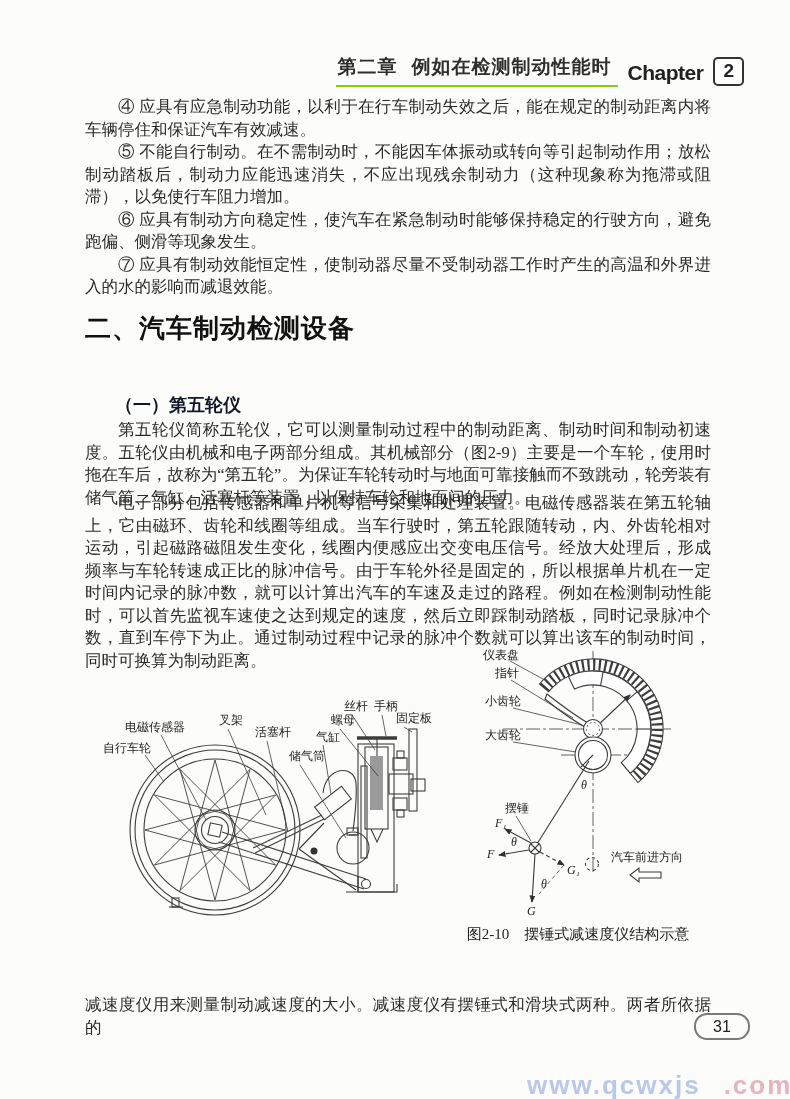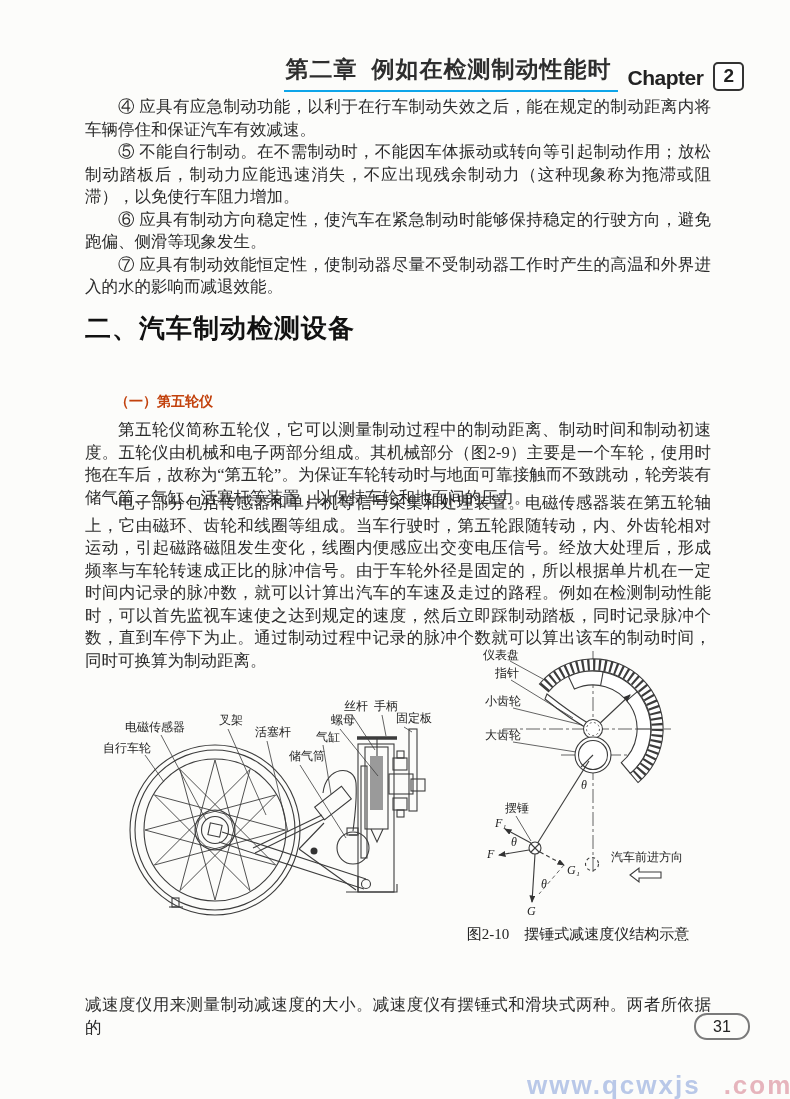--- a/index.html
+++ b/index.html
@@ -5,37 +5,37 @@
   html,body{margin:0;padding:0;background:#e8e8e8;}
   .page{
     position:relative;width:790px;height:1099px;margin:0 auto;
     background:#fcfcfa;overflow:hidden;
     font-family:"Liberation Serif","DejaVu Serif",serif;
     color:#2b2b2b;
   }
   
   .hdr{position:absolute;top:54px;right:46px;display:flex;align-items:flex-end;gap:10px;}
   .hdr-cn{font-family:"Liberation Sans","DejaVu Sans",sans-serif;font-weight:bold;
-    font-size:23px;color:#2e2e2e;border-bottom:2px solid #0ea5e9;padding:0 6px 5px 2px;
+    font-size:19px;color:#2e2e2e;border-bottom:2px solid #84cc16;padding:0 6px 5px 2px;
     letter-spacing:1px;display:flex;gap:14px;}
   .hdr-en{font-family:"Liberation Sans","DejaVu Sans",sans-serif;font-weight:bold;
     font-size:21px;color:#222;padding-bottom:2px;letter-spacing:-0.5px;}
   .hdr-num{font-family:"Liberation Sans","DejaVu Sans",sans-serif;font-weight:bold;
     font-size:19px;color:#222;border:2px solid #333;border-radius:5px;
     padding:0 8px;height:25px;line-height:24px;margin-bottom:1px;background:#fff;}
   
   .blk{position:absolute;left:85px;width:626px;font-size:16.5px;line-height:22.5px;
     text-align:justify;}
   .blk p{margin:0;text-indent:2em;}
   .sec-title{position:absolute;left:85px;top:299px;
     font-family:"Liberation Sans","DejaVu Sans",sans-serif;
     font-size:26px;font-weight:bold;color:#111;letter-spacing:1px;margin-top:12px;}
   .sub-head{position:absolute;left:85px;width:626px;padding-left:30px;box-sizing:border-box;
     font-family:"Liberation Sans","DejaVu Sans",sans-serif;
-    font-size:14px;font-weight:bold;color:#c2410c;}
+    font-size:18px;font-weight:bold;color:#0f172a;}
   .noindent p{text-indent:0;}
   
   .fig-svg{position:absolute;}
   .fig-cap{position:absolute;width:300px;text-align:center;font-size:15px;color:#222;}
   svg text{font-family:"Liberation Sans","DejaVu Sans",sans-serif;font-size:12px;fill:#222;}
   svg .vec{font-family:"Liberation Serif","DejaVu Serif",serif;font-style:italic;font-size:12px;}
   svg .th{font-family:"Liberation Serif","DejaVu Serif",serif;font-style:italic;}
   
   .pagenum{position:absolute;left:694px;top:1013px;width:52px;height:23px;z-index:3;
     border:2px solid #7a7a7a;border-radius:13px;background:#fcfcfa;text-align:center;

